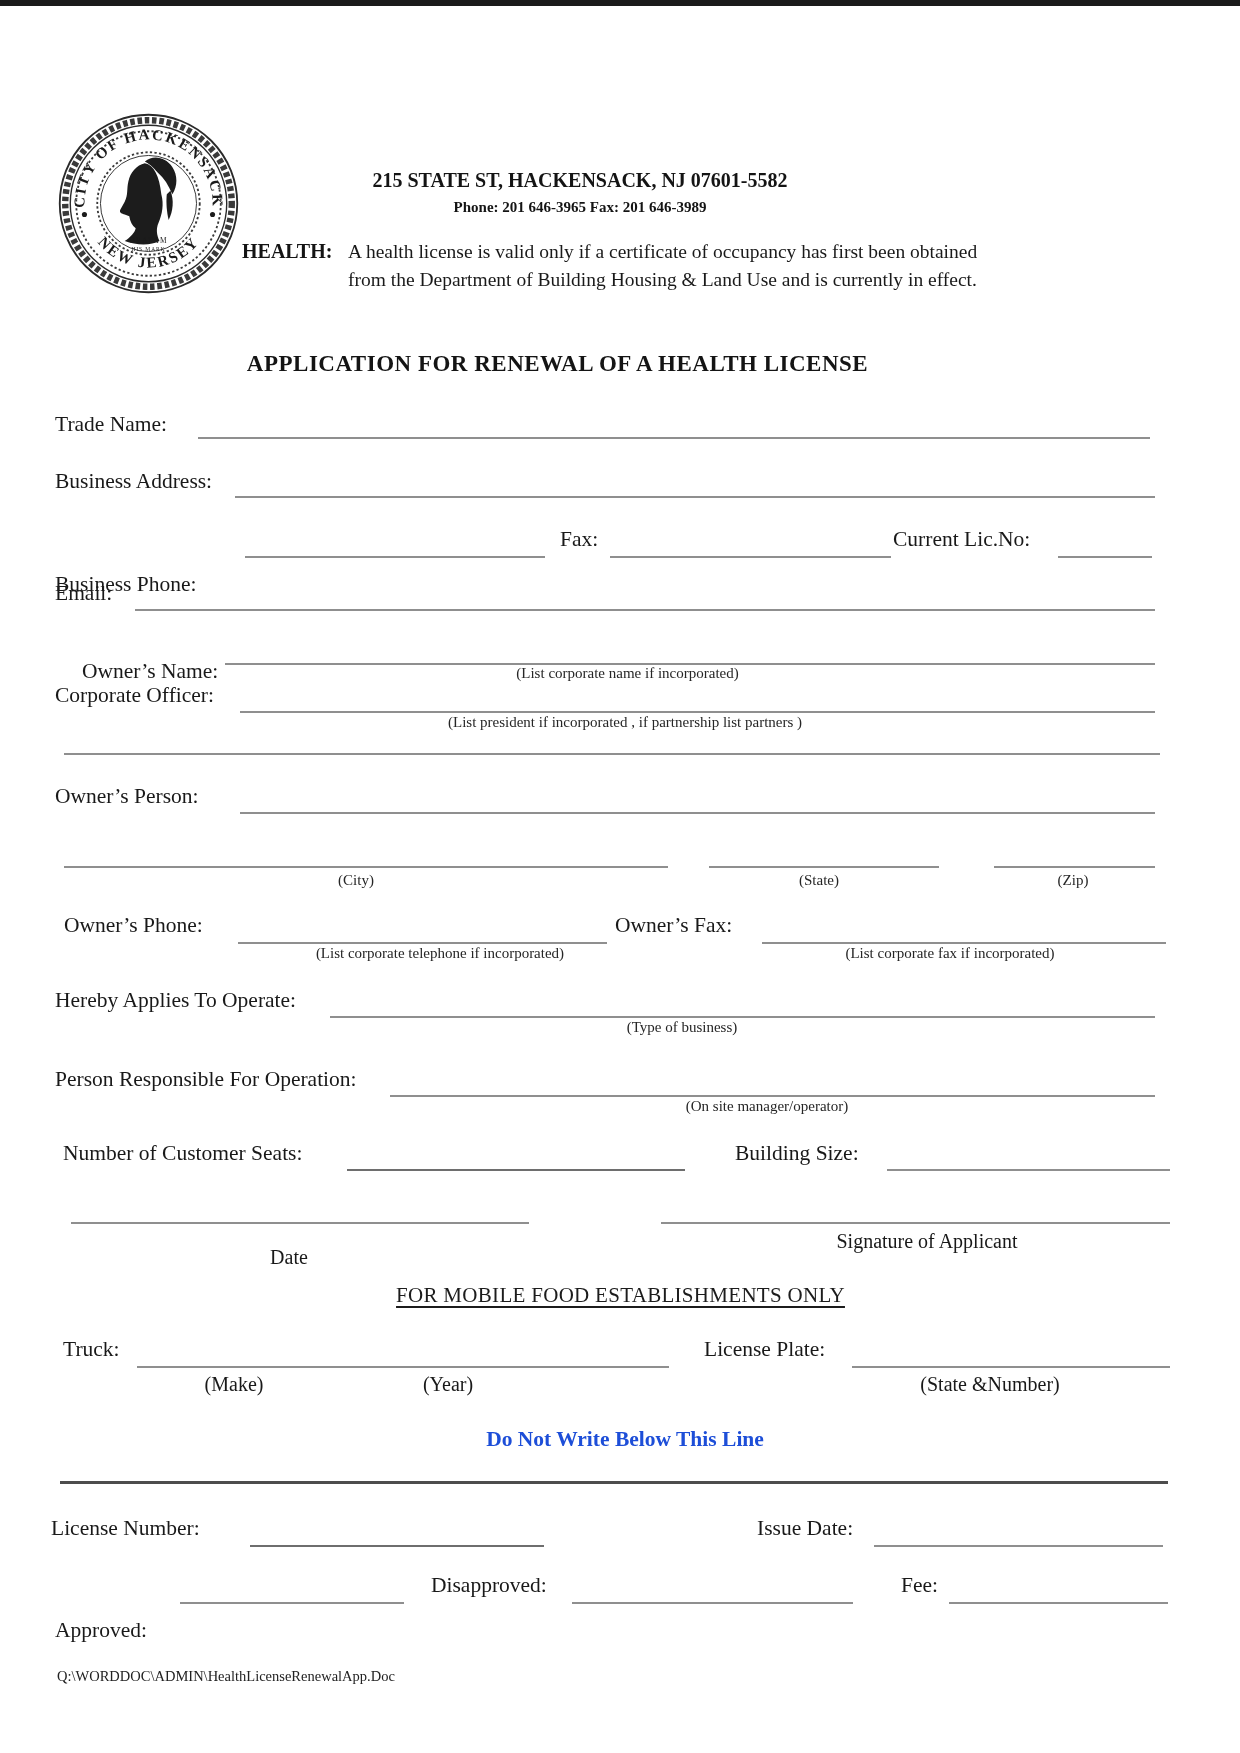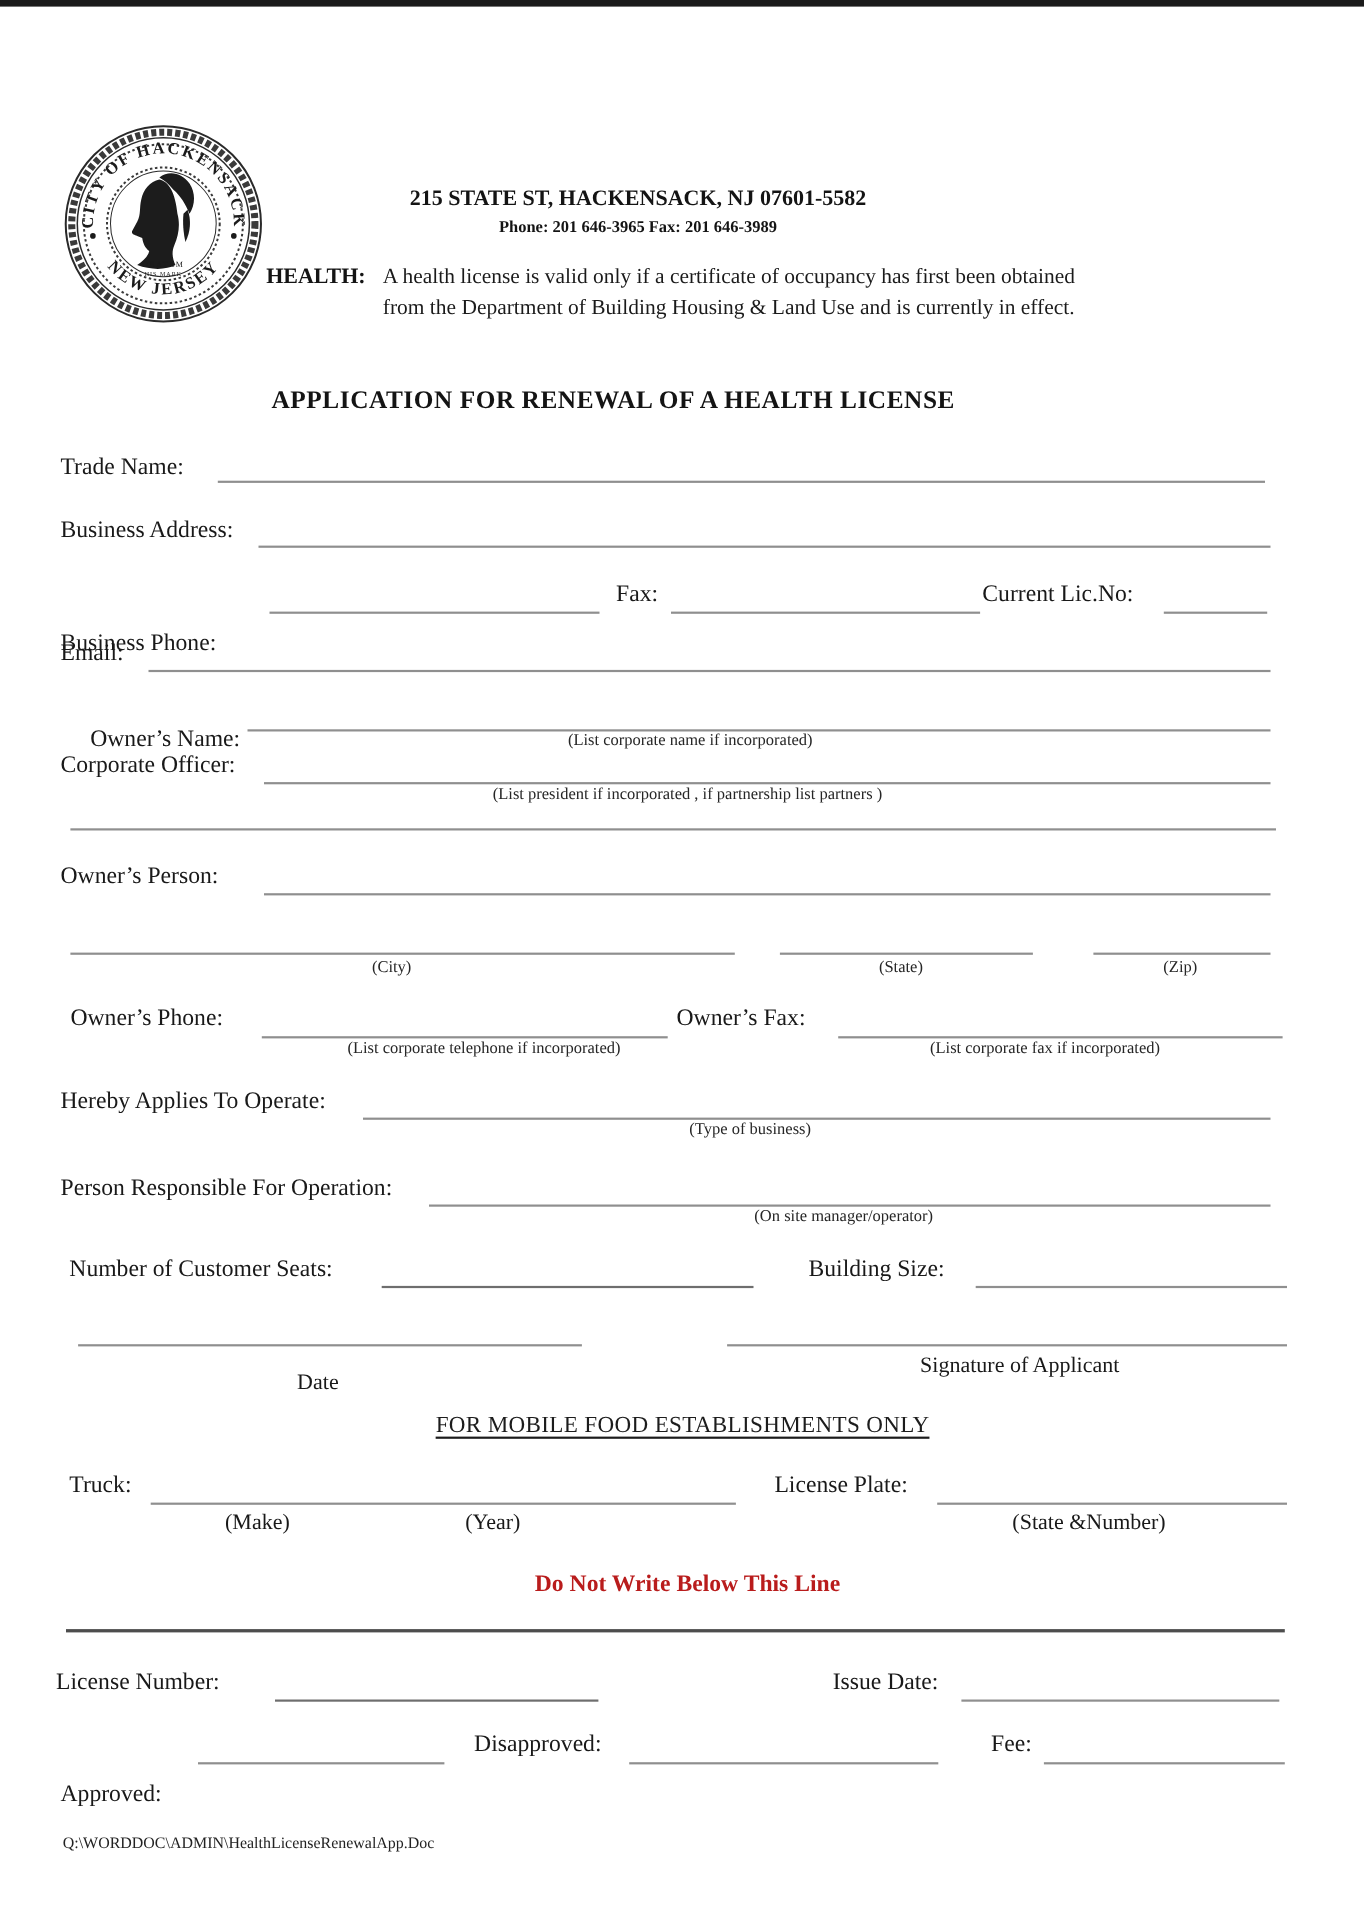--- a/index.html
+++ b/index.html
@@ -15,21 +15,21 @@
   .abs{position:absolute;}
   .lbl{position:absolute;font-size:21.5px;white-space:nowrap;color:#191919;}
   .hint{position:absolute;font-size:15px;text-align:center;white-space:nowrap;color:#262626;}
   .cap{position:absolute;font-size:20px;text-align:center;white-space:nowrap;color:#191919;}
   .fline{position:absolute;height:0;border-top:2px solid #8f8f8f;}
   .fline.dark{border-top-color:#6e6e6e;}
   .hdr-bold{position:absolute;text-align:center;font-weight:bold;white-space:nowrap;color:#141414;}
   .topbar{position:absolute;left:0;top:0;width:1240px;height:6px;background:#1a1a1a;}
   .title{position:absolute;font-weight:bold;font-size:23px;letter-spacing:.5px;text-align:center;white-space:nowrap;color:#141414;}
   .section-head{position:absolute;font-size:21px;letter-spacing:.3px;text-align:center;white-space:nowrap;text-decoration:underline;text-decoration-thickness:2px;text-underline-offset:4px;color:#1c1c1c;}
-  .dnw{position:absolute;font-weight:bold;font-size:21.5px;text-align:center;white-space:nowrap;color:#b91c1c;}
+  .dnw{position:absolute;font-weight:bold;font-size:21.5px;text-align:center;white-space:nowrap;color:#1d4ed8;}
   .bigrule{position:absolute;height:0;border-top:3.5px solid #4d4d4d;}
   .footer{position:absolute;font-size:14.5px;white-space:nowrap;color:#222;}
   .notice-lb{position:absolute;font-weight:bold;font-size:20px;white-space:nowrap;color:#141414;}
   .notice-tx{position:absolute;font-size:19.5px;white-space:nowrap;color:#1a1a1a;}
 </style>
 </head>
 <body>
 
 <div class="page">
 

